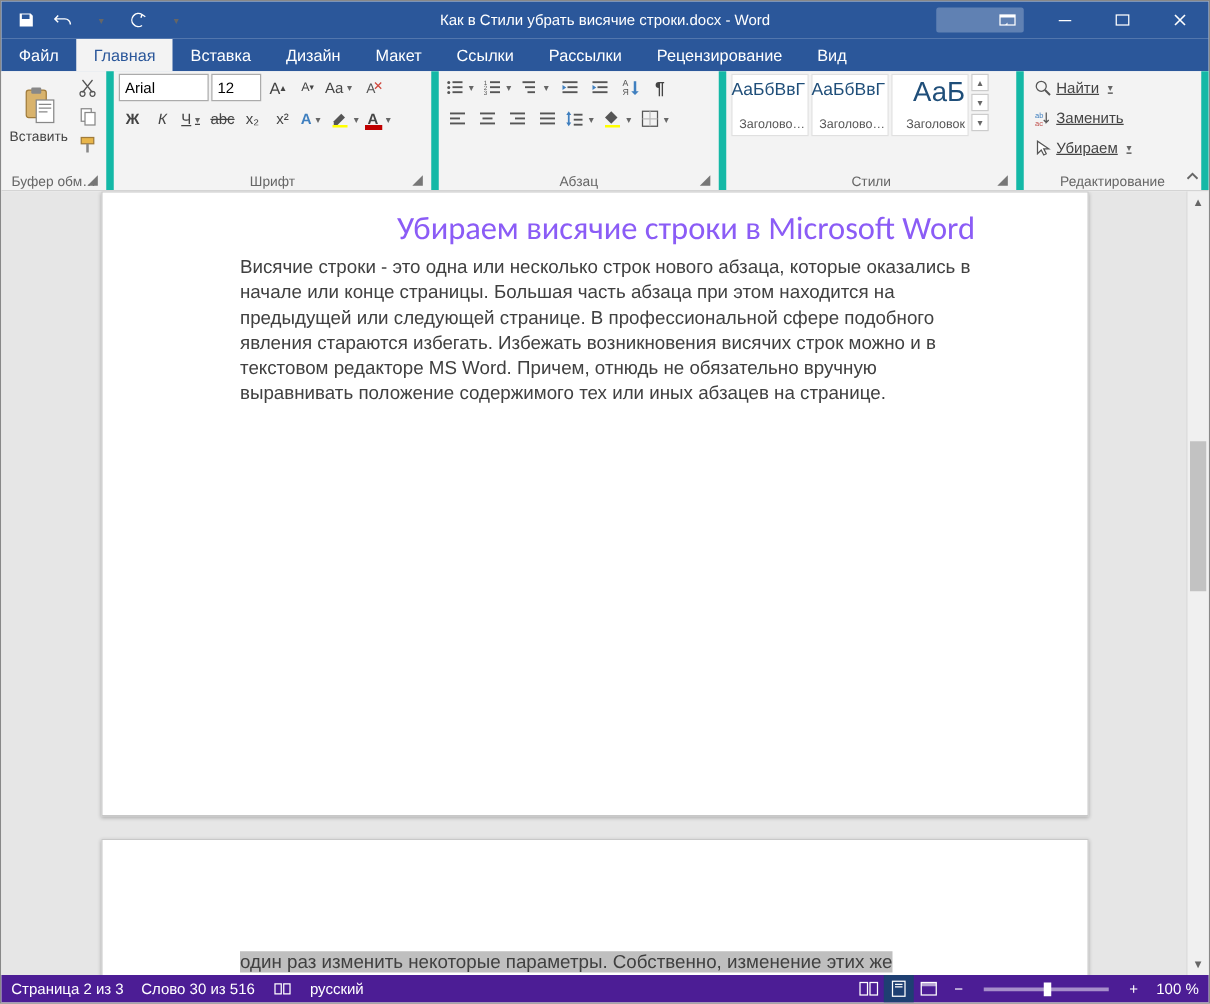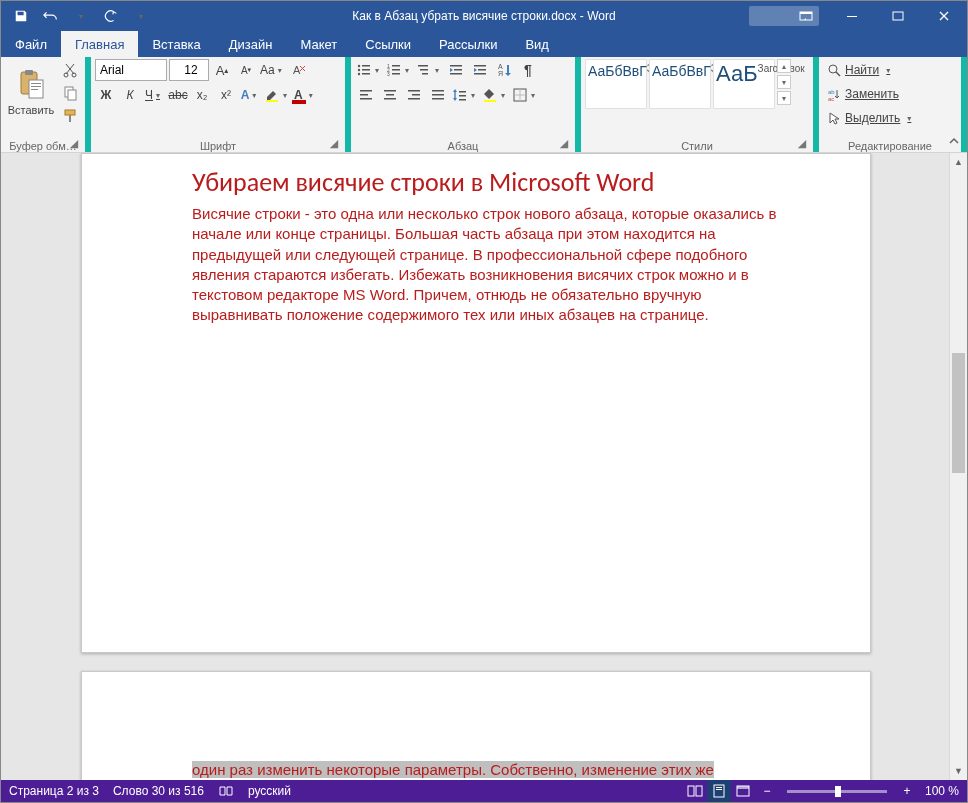--- a/index.html
+++ b/index.html
@@ -28,27 +28,27 @@
 .ribbon .group .body { flex: 1; display: flex; align-items: flex-start; gap: 2px; }
 .ribbon .group .label { height: 18px; text-align: center; font-size: 11px; color: #666; display: flex; align-items: flex-end; justify-content: center; position: relative; }
 .ribbon .group .label .launcher { position: absolute; right: 0; bottom: 1px; width: 14px; height: 14px; cursor: pointer; color: #777; }
 .ribbon-btn { min-width: 22px; height: 22px; display: inline-flex; align-items: center; justify-content: center; cursor: pointer; border: 1px solid transparent; font-size: 12px; color: #444; }
 .ribbon-btn.tall { height: 66px; flex-direction: column; gap: 4px; padding: 2px 4px; font-size: 11px; }
 .ribbon-btn .ico { width: 16px; height: 16px; }
 .ribbon-btn .ico32 { width: 32px; height: 32px; }
 .font-region { display: flex; flex-direction: column; gap: 3px; }
 .font-row { display: flex; gap: 2px; align-items: center; }
 .font-name { width: 72px; height: 22px; border: 1px solid #ababab; background: #fff; font-size: 12px; padding-left: 4px; }
-.font-size { width: 40px; height: 22px; border: 1px solid #ababab; background: #fff; font-size: 12px; padding-left: 4px; text-align: center; }
+.font-size { width: 40px; height: 22px; border: 1px solid #ababab; background: #fff; font-size: 12px; padding-left: 4px; }
 .drop { width: 10px; display: inline-flex; align-items: center; justify-content: center; color: #666; font-size: 8px; }
 
 .para-region { display: flex; flex-direction: column; gap: 3px; }
 
 .styles-body { display: flex; align-items: center; gap: 2px; min-width: 230px; }
-.style-tile { width: 62px; height: 50px; border: 1px solid #e0e0e0; background: #fff; display: flex; flex-direction: row; align-items: flex-start; justify-content: space-between; padding: 3px 2px; cursor: pointer; font-size: 10px; color: #555; }
+.style-tile { width: 62px; height: 50px; border: 1px solid #e0e0e0; background: #fff; display: flex; flex-direction: column; align-items: flex-end; justify-content: space-between; padding: 3px 2px; cursor: pointer; font-size: 10px; color: #555; }
 .style-tile .sample { font-size: 14px; color: #1f4e79; }
 .style-tile .big-sample { font-size: 22px; color: #1f4e79; line-height: 1; }
 .style-arrow { width: 14px; display: flex; flex-direction: column; gap: 2px; }
 .style-arrow div { height: 14px; border: 1px solid #ccc; background: #fff; cursor: pointer; display:flex;align-items:center;justify-content:center;font-size:8px;color:#666;}
 
 .edit-body { display: flex; flex-direction: column; gap: 1px; text-decoration: underline; }
 .edit-item { height: 22px; display: flex; align-items: center; gap: 4px; padding: 0 4px; cursor: pointer; font-size: 12px; }
 
 .collapse-btn { position: absolute; right: 4px; bottom: 2px; width: 16px; height: 16px; cursor: pointer; color: #666; }
 
@@ -57,22 +57,22 @@
 .scrollbar-v { position: absolute; right: 0; top: 0; bottom: 0; width: 18px; background: #f0f0f0; border-left: 1px solid #d9d9d9; }
 .scrollbar-v .thumb { position: absolute; left: 2px; right: 2px; top: 200px; height: 120px; background: #c2c2c2; }
 .scrollbar-v .arrow { position: absolute; left: 0; right: 0; height: 18px; display:flex;align-items:center;justify-content:center;font-size:9px;color:#666;cursor:pointer;}
 .pagewrap { position: absolute; left: 0; right: 18px; top: 0; bottom: 0; overflow: hidden; }
 .page { position: absolute; left: 80px; width: 790px; background: #fff; box-shadow: 0 1px 3px rgba(0,0,0,0.25); border: 1px solid #c8c8c8; }
 .page1 { top: 0; height: 500px; }
 .page2 { top: 518px; height: 500px; }
 .page .content { position: absolute; left: 110px; right: 90px; }
 .page1 .content { top: 12px; }
 .page2 .content { top: 88px; }
-.doc-h1 { color: #b91c1c; font-weight: 400; font-size: 26px; font-family: Calibri, sans-serif; margin-bottom: 6px; }
-.doc-p { font-family: Arial, sans-serif; font-size: 15px; line-height: 1.35; color: #b91c1c; margin-bottom: 12px; }
+.doc-h1 { color: #8b5cf6; font-weight: 400; font-size: 26px; font-family: Calibri, sans-serif; margin-bottom: 6px; text-align: right; }
+.doc-p { font-family: Arial, sans-serif; font-size: 15px; line-height: 1.35; color: #404040; margin-bottom: 12px; }
 .hl { background: #bfbfbf; }
 
 
 .statusbar { position: absolute; left: 0; right: 0; bottom: 0; height: 22px; background: #4c1d95; color: #fff; font-size: 12px; display: flex; align-items: center; padding: 0 8px; }
 .statusbar .sb-item { margin-right: 14px; cursor: pointer; display: flex; align-items: center; gap: 4px; }
 .statusbar .spacer { flex: 1; }
 .statusbar .view-btn { width: 24px; height: 22px; display: flex; align-items: center; justify-content: center; cursor: pointer; }
 .statusbar .view-btn.active { background: #1e3f72; }
 .statusbar .zoom-slider { width: 100px; height: 3px; background: rgba(255,255,255,0.5); position: relative; margin: 0 8px; cursor: pointer; }
 .statusbar .zoom-slider .knob { position: absolute; left: 48px; top: -4px; width: 6px; height: 11px; background: #fff; }
@@ -95,21 +95,21 @@
         </svg>
     </div>
     <div class="qat-btn drop">▾</div>
     <div class="qat-btn">
       <svg width="14" height="14" viewBox="0 0 16 16">
           <path fill="none" stroke="#fff" stroke-width="1.3" d="M11 3a6 6 0 100 10M11 3l3 2M11 3l-1 3"></path>
         </svg>
     </div>
     <div class="qat-btn drop">▾</div>
   </div>
-  <div class="title">Как в Абзац убрать висячие строки.docx - Word</div>
+  <div class="title">Как в Стили убрать висячие строки.docx - Word</div>
   <div class="acct"></div>
   <div class="win-btns">
     <div class="win-btn">
       <svg width="14" height="10" viewBox="0 0 14 10">
           <rect x="1" y="1" width="12" height="8" fill="none" stroke="#fff"></rect>
           <rect x="1" y="1" width="12" height="2" fill="#fff"></rect>
           <path fill="#fff" d="M5 9l2 0 0-2z"></path>
         </svg>
     </div>
     <div class="win-btn">
@@ -131,20 +131,21 @@
 </div>
 
 <div class="tabrow">
   <div class="tab">Файл</div>
   <div class="tab active">Главная</div>
   <div class="tab">Вставка</div>
   <div class="tab">Дизайн</div>
   <div class="tab">Макет</div>
   <div class="tab">Ссылки</div>
   <div class="tab">Рассылки</div>
+  <div class="tab">Рецензирование</div>
   <div class="tab">Вид</div>
   <div class="spacer"></div>
 </div>
 
 <div class="ribbon">
 
   <div class="group" style="width:90px">
     <div class="body">
       <div class="ribbon-btn tall">
         <svg class="ico32" viewBox="0 0 32 32">
@@ -401,21 +402,21 @@
             <text x="1" y="7" font-size="6" fill="#3f7fbf">ab</text>
             <text x="1" y="14" font-size="6" fill="#c0504d">ac</text>
             <path d="M10 3v8l2-2m-2 2l-2-2" stroke="#555" fill="none"></path>
           </svg>
         <span>Заменить</span>
       </div>
       <div class="edit-item">
         <svg width="14" height="14">
             <path fill="#fff" stroke="#555" d="M3 2l0 10 3-3 2 4 2-1-2-4 4 0z"></path>
           </svg>
-        <span>Выделить</span>
+        <span>Убираем</span>
           <span class="drop">▾</span>
       </div>
     </div>
     <div class="label">
         <span>Редактирование</span>
       </div>
   </div>
 
   <div class="collapse-btn">
     <svg width="14" height="14">

